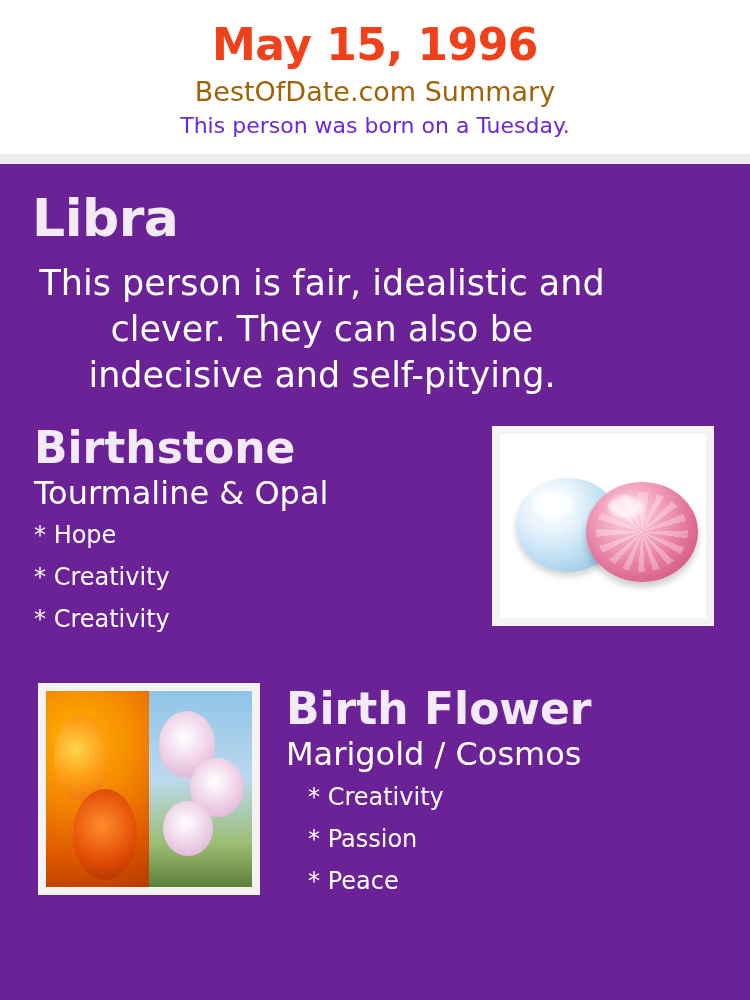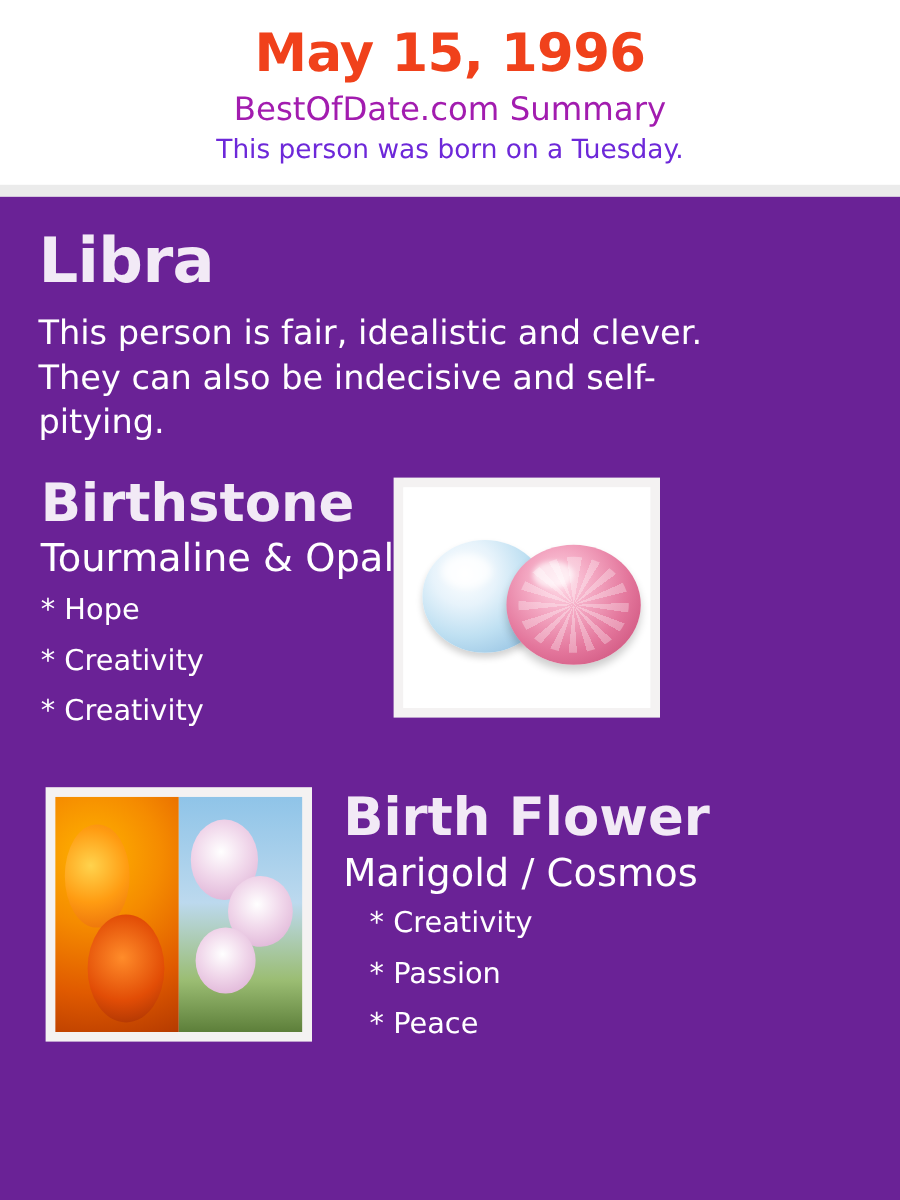--- a/index.html
+++ b/index.html
@@ -29,21 +29,21 @@
   }
   .header .date-title {
     color: #f0411b;
     font-size: 44px;
     font-weight: bold;
     line-height: 1.05;
     margin: 0 0 8px 0;
     letter-spacing: -0.5px;
   }
   .header .site-summary {
-    color: #a21caf;
+    color: #a16207;
     font-size: 27px;
     line-height: 1.15;
     margin: 0 0 6px 0;
   }
   .header .born-line {
     color: #6d28d9;
     font-size: 22px;
     line-height: 1.2;
     margin: 0;
   }
@@ -66,32 +66,33 @@
 
   .zodiac-name {
     font-size: 52px;
     font-weight: bold;
     line-height: 1.0;
     margin: 4px 0 10px 0;
     color: #f2eaf6;
     letter-spacing: -0.5px;
   }
   .zodiac-desc {
-    font-size: 28px;
+    font-size: 35px;
     line-height: 1.32;
     color: #ffffff;
     margin: 16px 0 28px 0;
     max-width: 580px;
+    text-align: center;
   }
 
   
   .stone-row {
     display: flex;
     align-items: flex-start;
-    justify-content: flex-start;
+    justify-content: space-between;
     margin-top: 8px;
   }
   .stone-text {
     flex: 0 0 auto;
     padding-left: 2px;
   }
   .section-title {
     font-size: 44px;
     font-weight: bold;
     line-height: 1.0;

